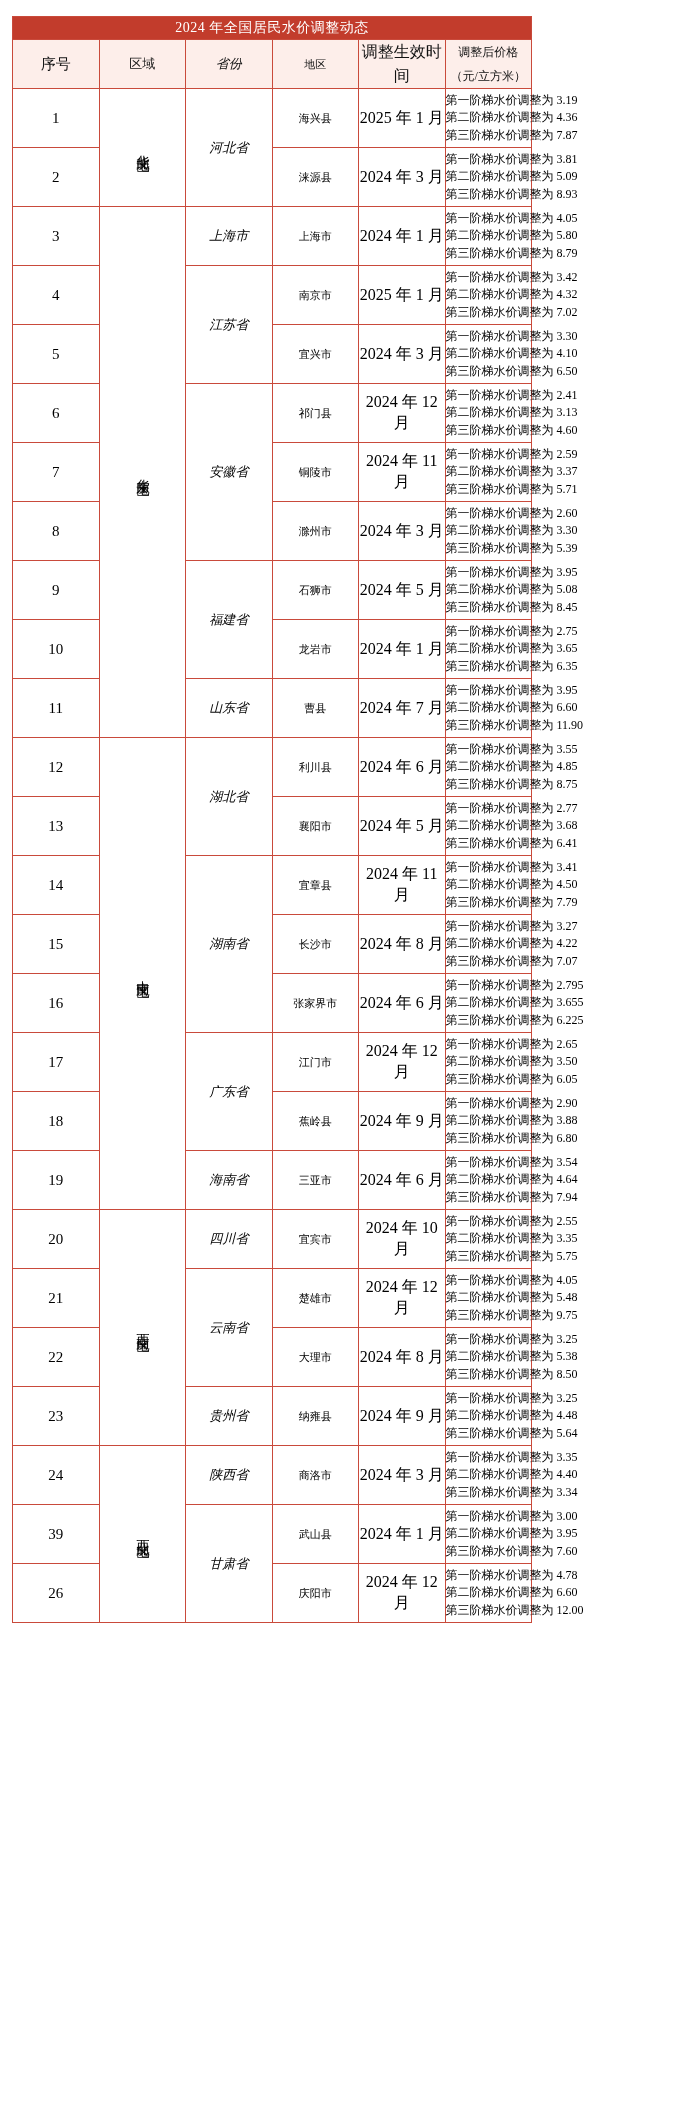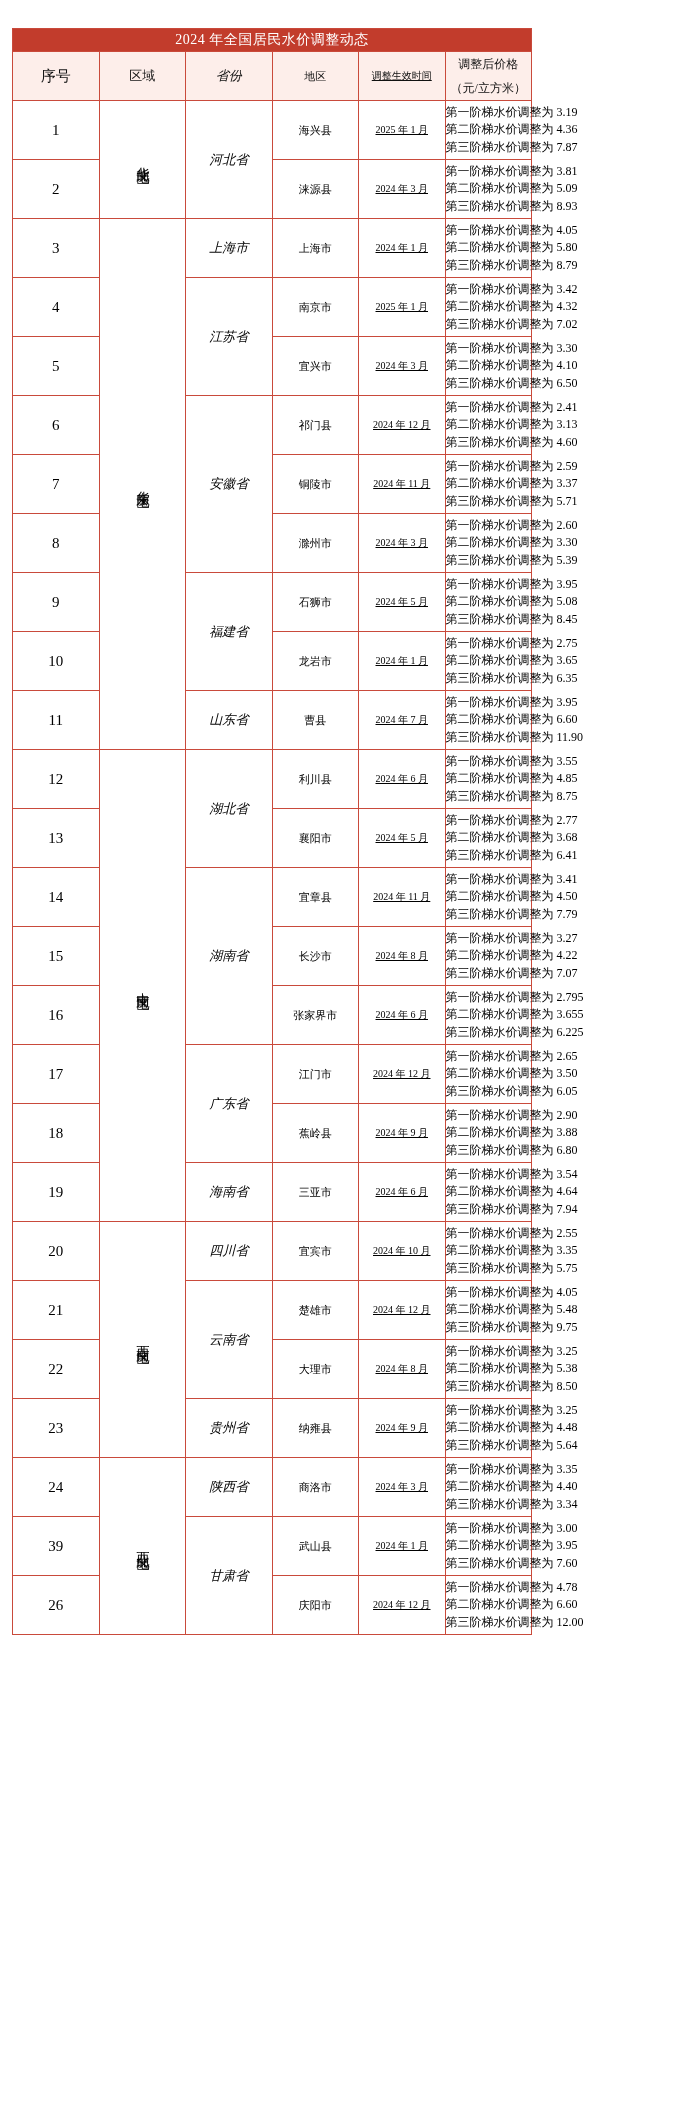--- a/index.html
+++ b/index.html
@@ -7,21 +7,21 @@
     padding: 0;
     background: #ffffff;
   }
   body {
     width: 700px;
     font-family: "Liberation Serif", "DejaVu Serif", serif;
     color: #000000;
   }
   #sheet {
     width: 520px;
-    margin: 16px 0 0 0;
+    margin: 4px 0 0 0;
     padding: 12px;
   }
   table.price-table {
     border-collapse: collapse;
     width: 520px;
     table-layout: fixed;
   }
   table.price-table td,
   table.price-table th {
     border: 1px solid #c94a3b;
@@ -45,21 +45,21 @@
     font-size: 13px;
     font-weight: bold;
     height: 24px;
     line-height: 24px;
     color: #111;
   }
   td.c-seq { width: 42px; font-size: 15px; }
   td.c-region { width: 54px; font-size: 13px; }
   td.c-prov { width: 72px; font-size: 13px; font-style: italic; }
   td.c-city { width: 86px; font-size: 11px; }
-  td.c-date { width: 98px; font-size: 10px; text-decoration: underline; }
+  td.c-date { width: 98px; font-size: 16px; }
   td.c-price { width: 168px; font-size: 12px; text-align: left; padding: 2px 4px 2px 6px; }
   .vertical {
     writing-mode: vertical-rl;
     text-orientation: upright;
     letter-spacing: 2px;
     display: inline-block;
     line-height: 1.1;
   }
   .price-lines div {
     line-height: 1.45;

